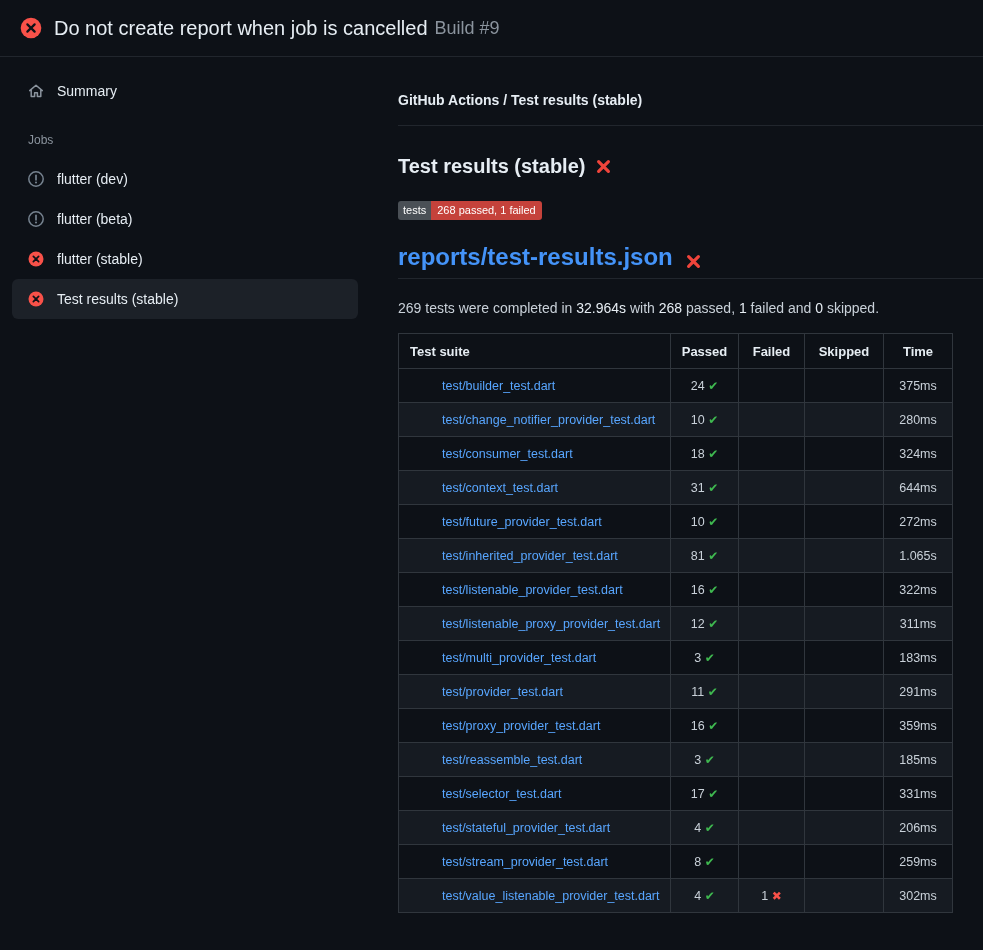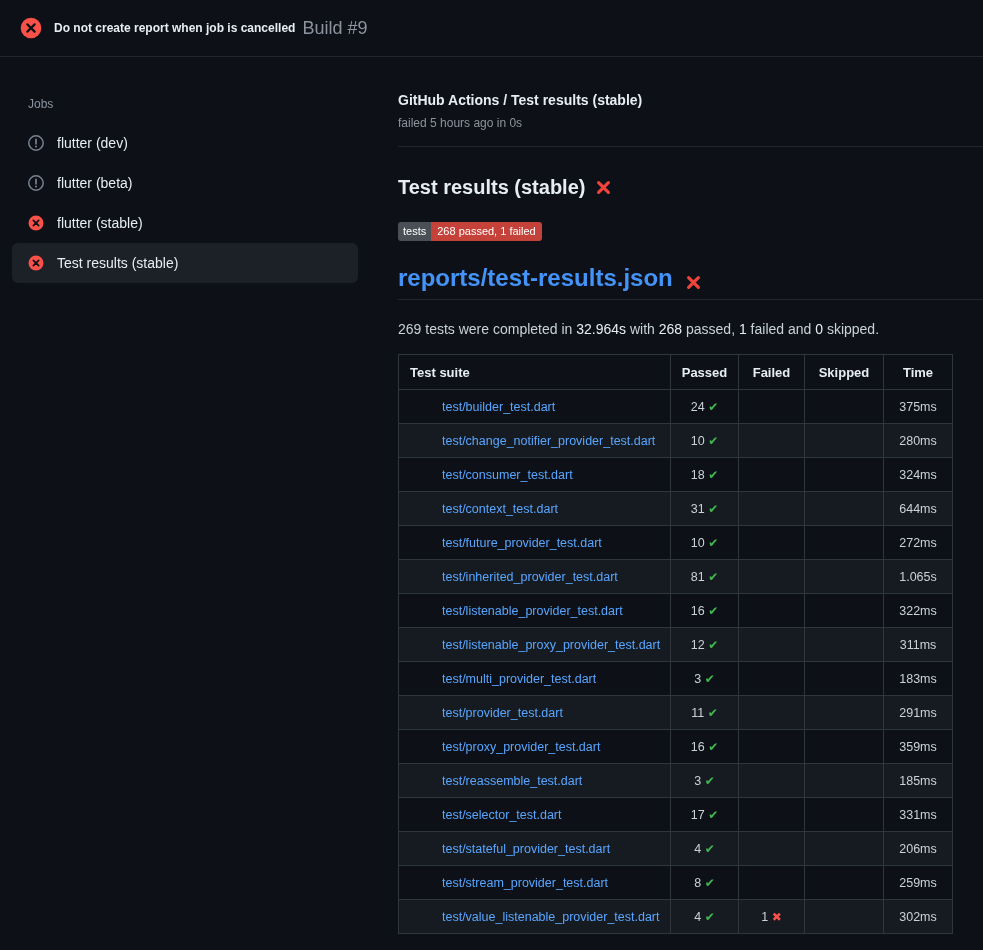--- a/index.html
+++ b/index.html
@@ -14,21 +14,21 @@
   *{margin:0;padding:0;box-sizing:border-box;}
   html,body{width:983px;height:950px;}
   body{
     background:var(--c-bg); color:var(--c-text);
     font-family:"Liberation Sans","DejaVu Sans",sans-serif;
     font-size:14px; overflow:hidden;
   }
   
   .run-header{height:57px;display:flex;align-items:center;padding:0 20px;border-bottom:1px solid var(--c-border-muted);}
   .run-header .icon-wrap{display:flex;margin-right:12px;flex:none;}
-  .run-title{font-size:12px;font-weight:700;color:var(--c-text);white-space:nowrap;}
+  .run-title{font-size:20px;font-weight:400;color:var(--c-text);white-space:nowrap;}
   .run-build{font-size:18px;color:var(--c-text-secondary);margin-left:7px;white-space:nowrap;}
   
   .layout{display:flex;align-items:flex-start;}
   .sidebar{width:370px;flex:0 0 370px;padding:16px 12px 0;}
   .side-item{display:flex;align-items:center;gap:13px;height:36px;padding:0 16px;border-radius:6px;font-size:14px;color:var(--c-text);cursor:pointer;}
   .side-item .side-icon{display:flex;color:var(--c-text-secondary);}
   .jobs-label{font-size:12px;color:var(--c-text-secondary);margin:24px 0 12px 16px;}
   .job-item{height:40px;}
   .job-item.selected{background:var(--c-selected-bg);}
   .job-icon{display:flex;flex:none;}
@@ -71,20 +71,28 @@
           <circle cx="8" cy="8" r="7.5" fill="#f85149"></circle>
           <path d="M5.35 5.35l5.3 5.3M10.65 5.35l-5.3 5.3" stroke="#0d1117" stroke-width="1.6" stroke-linecap="round"></path>
         </svg>
     </span>
     <span class="run-title">Do not create report when job is cancelled</span>
     <span class="run-build">Build #9</span>
   </header>
 
   <div class="layout">
     <aside class="sidebar">
+      <div class="side-item">
+        <span class="side-icon">
+          <svg width="16" height="16" viewBox="0 0 16 16" fill="none">
+              <path d="M1.7 7.6 8 2.2l6.3 5.4M3.2 6.6V13.6h3.4V9.8h2.8v3.8h3.4V6.6" stroke="#8b949e" stroke-width="1.5" stroke-linecap="round" stroke-linejoin="round"></path>
+            </svg>
+        </span>
+        <span class="side-label">Summary</span>
+      </div>
       <div class="jobs-label">Jobs</div>
       <nav id="jobs-list">
           <div class="side-item job-item">
             <span class="job-icon neutral">
               <svg width="16" height="16" viewBox="0 0 16 16" fill="none">
                 <circle cx="8" cy="8" r="7.2" stroke="currentColor" stroke-width="1.5"></circle>
                 <path d="M8 4.4v4.4" stroke="currentColor" stroke-width="1.7" stroke-linecap="round"></path>
                 <circle cx="8" cy="11.5" r="1.05" fill="currentColor"></circle>
               </svg>
             </span>
@@ -116,21 +124,20 @@
                 <path d="M5.35 5.35l5.3 5.3M10.65 5.35l-5.3 5.3" stroke="#0d1117" stroke-width="1.7" stroke-linecap="round"></path>
               </svg>
             </span>
             <span class="side-label">Test results (stable)</span>
           </div>
         </nav>
     </aside>
 
     <main class="main">
       <div class="breadcrumb">GitHub Actions / Test results (stable)</div>
-      <div class="run-meta">failed 5 hours ago in 0s</div>
       <hr class="rule">
 
       <h2 class="section-title">
         <span>Test results (stable)</span>
         <span class="x-emoji">
           <svg width="17" height="17" viewBox="0 0 16 16">
               <path d="M3.4 3.4l9.2 9.2M12.6 3.4l-9.2 9.2" stroke="#ef443b" stroke-width="3" stroke-linecap="round"></path>
             </svg>
         </span>
       </h2>

